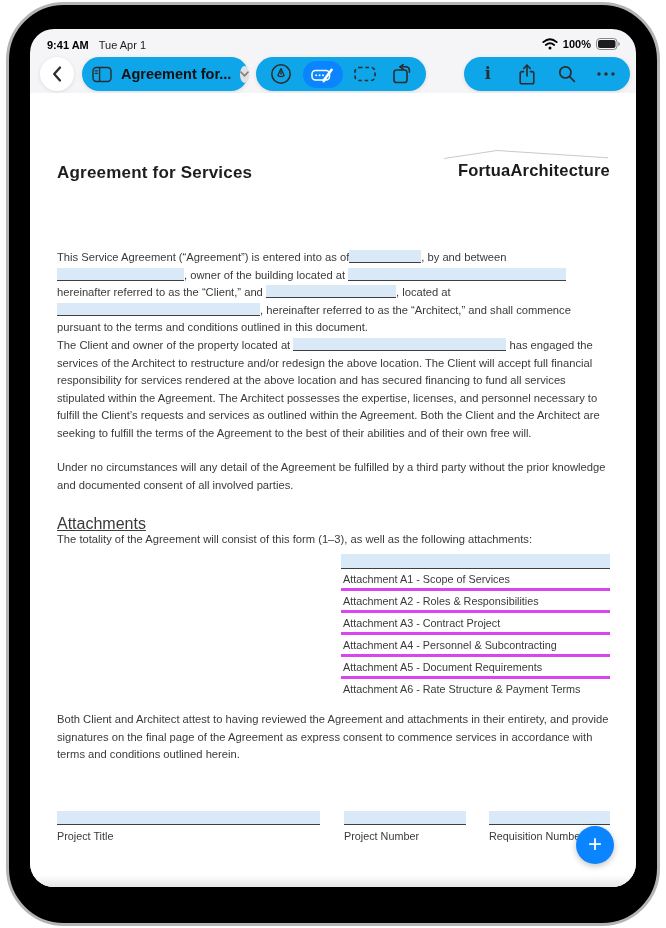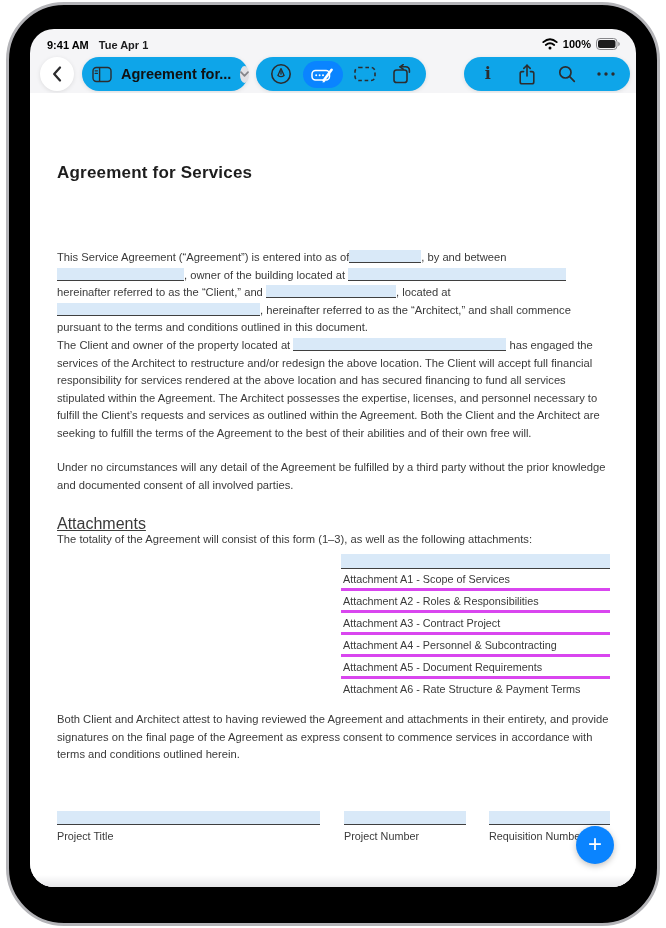--- a/index.html
+++ b/index.html
@@ -7,21 +7,21 @@
   .stage{position:absolute;inset:0;}
   
   .device{position:absolute;left:6px;top:2px;width:654px;height:924px;box-sizing:border-box;
           border:3px solid #b4b4b8;border-radius:58px;background:#000;}
   .screen{position:absolute;left:21px;top:24px;width:606px;height:858px;border-radius:24px;
           background:#f5f5f7;overflow:hidden;}
   
   .statusbar{position:absolute;top:8px;left:0;right:0;height:18px;font-size:11px;color:#000;}
   .sb-left{position:absolute;left:17px;top:2px;display:flex;gap:10px;}
   .sb-time{font-weight:700;}
-  .sb-date{font-weight:700;color:#1c1c1e;}
+  .sb-date{font-weight:400;color:#1c1c1e;}
   .sb-right{position:absolute;right:15px;top:1px;display:flex;align-items:center;gap:5px;}
   .sb-batt{font-weight:600;}
   
   .toolbar{position:absolute;top:28px;left:0;right:0;height:34px;}
   .circle-btn{position:absolute;top:0;width:34px;height:34px;border-radius:50%;background:#fff;
               box-shadow:0 1px 4px rgba(0,0,0,.10);display:flex;align-items:center;justify-content:center;}
   .pill{position:absolute;top:0;height:34px;border-radius:17px;background:#0ea5e9;
         box-shadow:0 1px 4px rgba(0,0,0,.10);display:flex;align-items:center;}
   .pill-title{left:52px;width:166px;padding:0 8px 0 10px;box-sizing:border-box;gap:9px;}
   .doc-title{font-size:14.5px;font-weight:700;color:#111;white-space:nowrap;flex:1;}
@@ -185,20 +185,28 @@
               </svg>
             </span>
           </span>
         </div>
       </div>
 
       <div class="page">
 
         <div class="doc-title-main" style="position:absolute;">Agreement for Services</div>
 
+        <div class="brand">
+          <span>
+            <svg width="168" height="11" viewBox="0 0 168 11" style="margin-left:auto;">
+              <path d="M2 9.5 L55 1.5 L166 8.8" fill="none" stroke="#c9c9cb" stroke-width="1"></path>
+            </svg>
+          </span>
+          <div class="brand-name">FortuaArchitecture</div>
+        </div>
 
         <p class="para" style="top:156px"><span>This Service Agreement (“Agreement”) is entered into as of</span><span class="blank" style="width:72px"></span><span>, by and between </span><span class="blank" style="width:127px"></span><span>, owner of the building located at </span><span class="blank" style="width:218px"></span><span> hereinafter referred to as the “Client,” and </span><span class="blank" style="width:130px"></span><span>, located at </span><span class="blank" style="width:203px"></span><span>, hereinafter referred to as the “Architect,” and shall commence pursuant to the terms and conditions outlined in this document.</span></p>
 
         <p class="para" style="top:244px"><span>The Client and owner of the property located at </span><span class="blank" style="width:213px"></span><span> has engaged the services of the Architect to restructure and/or redesign the above location. The Client will accept full financial responsibility for services rendered at the above location and has secured financing to fund all services stipulated within the Agreement. The Architect possesses the expertise, licenses, and personnel necessary to fulfill the Client’s requests and services as outlined within the Agreement. Both the Client and the Architect are seeking to fulfill the terms of the Agreement to the best of their abilities and of their own free will.</span></p>
 
         <p class="para" style="top:366px">Under no circumstances will any detail of the Agreement be fulfilled by a third party without the prior knowledge and documented consent of all involved parties.</p>
 
         <div class="att-head" style="top:422px">Attachments</div>
         <div class="att-intro" style="top:440px">The totality of the Agreement will consist of this form (1–3), as well as the following attachments:</div>
 

